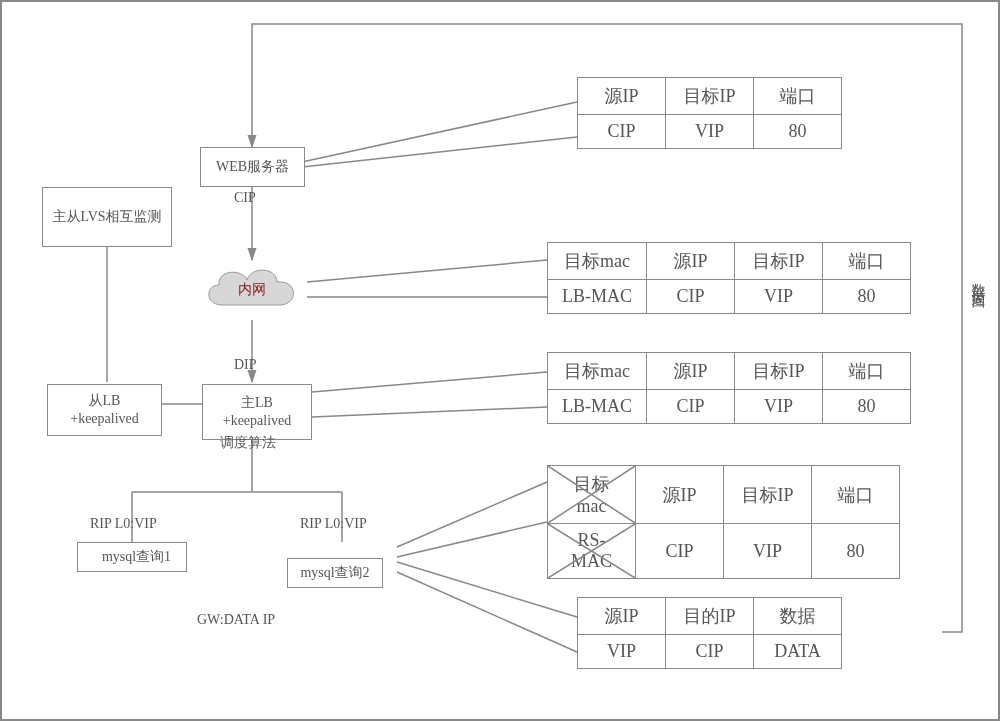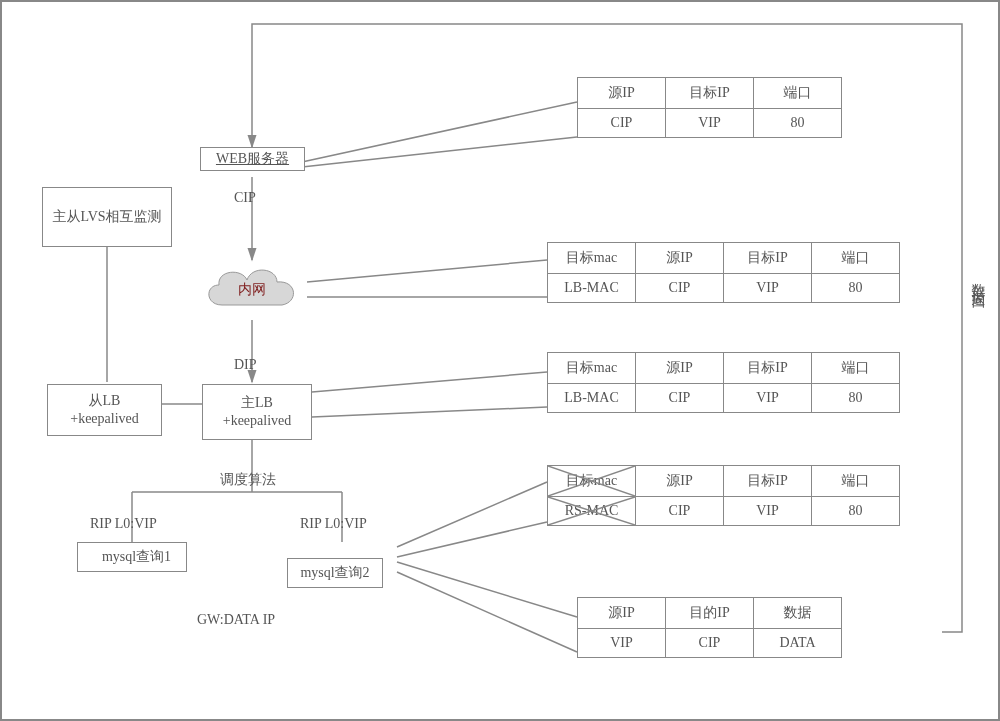--- a/index.html
+++ b/index.html
@@ -37,21 +37,21 @@
   .tbl {
     position: absolute;
     border-collapse: collapse;
     background: #fff;
   }
   .tbl td {
     border: 1px solid #888;
     padding: 6px 14px;
     text-align: center;
     color: #555;
-    font-size: 14px;
+    font-size: 18px;
     margin-top: 44px;
   }
   .tbl4 td { min-width: 88px; }
   .tbl3 td { min-width: 88px; }
   svg.lines {
     position: absolute;
     left: 0; top: 0;
     width: 1000px; height: 721px;
     pointer-events: none;
   }
@@ -116,21 +116,21 @@
     <line x1="395" y1="560" x2="575" y2="615" stroke="#888" stroke-width="1.5"></line>
     <line x1="395" y1="570" x2="575" y2="650" stroke="#888" stroke-width="1.5"></line>
 
     <polyline points="940,630 960,630 960,22 250,22 250,145" fill="none" stroke="#888" stroke-width="1.5" marker-end="url(#arrow)"></polyline>
   </svg>
 
   <div class="box" style="left:40px; top:185px; width:130px; height:60px;">
     <span>主从LVS相互监测</span>
   </div>
 
-  <div class="box" style="left:198px; top:145px; width:105px; height:24px;text-decoration:underline;">
+  <div class="box" style="left:198px; top:145px; width:105px; height:40px;">
     <span>WEB服务器</span>
   </div>
 
   <div class="cloud" style="left:195px; top:258px;">
     <svg width="110" height="60" viewBox="0 0 110 60">
       <path d="M25 45 C8 45 8 25 22 25 C20 10 45 8 50 20 C55 5 80 8 80 22 C100 20 102 42 85 45 Z" fill="#d7d7d7" stroke="#999" stroke-width="1"></path>
     </svg>
     <span>内网</span>
   </div>
 
@@ -147,21 +147,21 @@
   <div class="box" style="left:75px; top:540px; width:110px; height:30px;padding-left:13px;">
     <span>mysql查询1</span>
   </div>
 
   <div class="box" style="left:285px; top:556px; width:96px; height:30px;">
     <span>mysql查询2</span>
   </div>
 
   <div class="label" style="left:232px; top:188px;">CIP</div>
   <div class="label" style="left:232px; top:355px;">DIP</div>
-  <div class="label" style="left:218px; top:432px;margin-top:37px;">调度算法</div>
+  <div class="label" style="left:218px; top:432px;">调度算法</div>
   <div class="label" style="left:88px; top:514px;">RIP L0:VIP</div>
   <div class="label" style="left:298px; top:514px;">RIP L0:VIP</div>
   <div class="label" style="left:195px; top:610px;">GW:DATA IP</div>
   <div class="vtext" style="left:967px; top:270px;">数据返回</div>
 
   <table class="tbl tbl3" style="left:575px; top:75px;">
     <tbody>
         <tr>
       <td>源IP</td>
       <td>目标IP</td>

